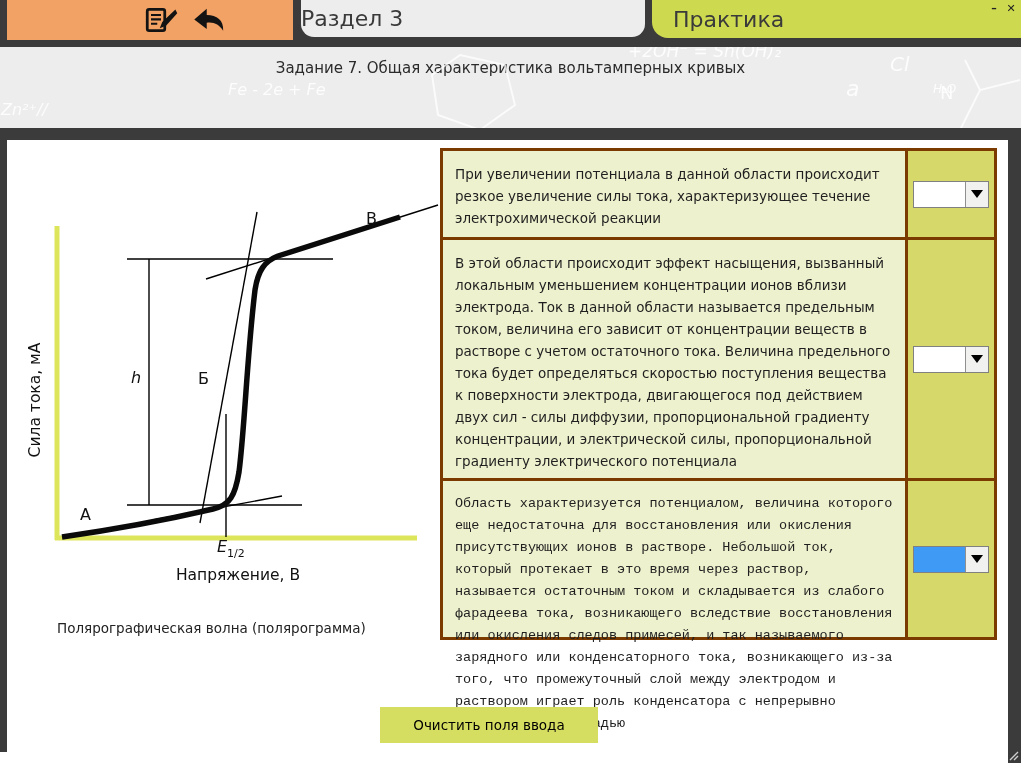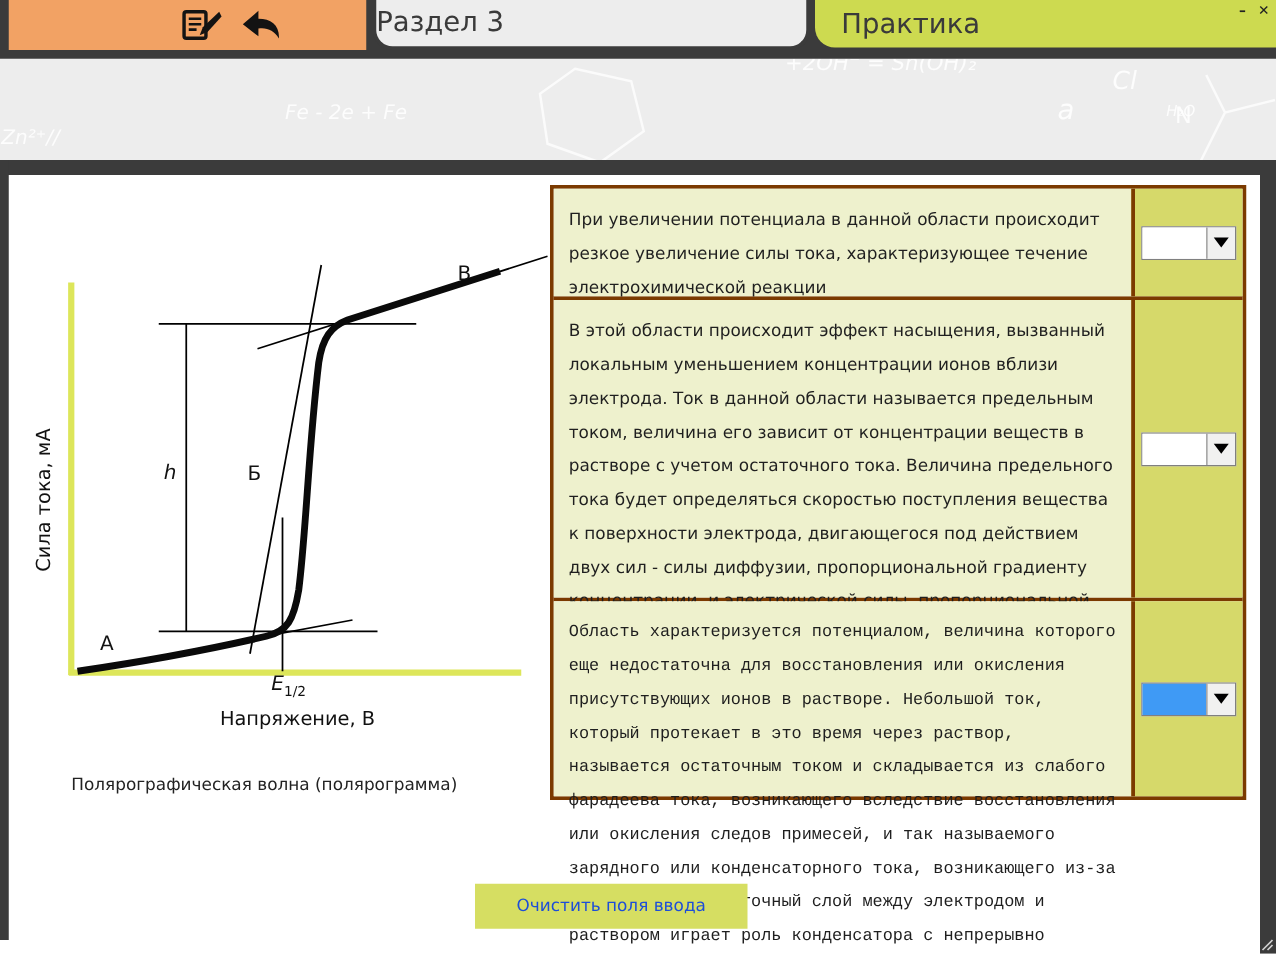--- a/index.html
+++ b/index.html
@@ -43,38 +43,38 @@
   
   .figure-svg { position:absolute; left:10px; top:148px; z-index:2; }
   .figure-caption { position:absolute; left:57px; top:620px; font-size:13.5px; color:#222; z-index:2; }
 
   
   .qtable { position:absolute; left:440px; top:148px; width:557px; border:3px solid #7b3a00;
             border-collapse:collapse; z-index:2; }
   .qtable .trow { display:flex; border-bottom:3px solid #7b3a00; }
   .qtable .trow:last-child { border-bottom:none; }
   .qtext { width:462px; background:#eef1cd; padding:12px 12px 8px 12px;
-           font-size:13.5px; line-height:27px; color:#1f1f1f; }
+           font-size:13.5px; line-height:22px; color:#1f1f1f; }
   .qdd { width:89px; background:#d6d96a; border-left:3px solid #7b3a00;
          display:flex; align-items:center; justify-content:center; }
   .row-1 .qtext, .row-1 .qdd { height:86px; }
   .row-2 .qtext, .row-2 .qdd { height:238px; }
   .row-3 .qtext, .row-3 .qdd { height:156px;font-family:Liberation Mono, monospace; }
 
   .dd { width:76px; height:27px; border:1px solid #808080; background:#fff; display:flex; cursor:pointer; }
   .dd-field { flex:1; background:#fff; }
   .dd-field.selected { background:#3f9af5; }
   .dd-btn { width:23px; background:#f1f1f0; border-left:1px solid #909090;
             display:flex; align-items:center; justify-content:center; }
   .dd-arrow { width:0; height:0; border-left:6px solid transparent; border-right:6px solid transparent;
               border-top:8px solid #000; }
 
   
   .clear-btn { position:absolute; left:380px; top:707px; width:218px; height:36px; background:#d6de62;
-               border:none; font-family:"DejaVu Sans", sans-serif; font-size:13.5px; color:#1d4ed8;
+               border:none; font-family:"DejaVu Sans", sans-serif; font-size:13.5px; color:#000000;
                cursor:pointer; z-index:2; }
 </style>
 </head>
 <body>
 
 <div id="app">
 
   <div id="doodle-layer">
       <span class="doodle it" style="left: 52px; top: 2px; font-size: 20px;">OH⁻</span>
       <span class="doodle it" style="left: 534px; top: 4px; font-size: 25px;">H₃CO</span>
@@ -111,20 +111,21 @@
     <div class="tab tab-praktika">
       <span>Практика</span>
     </div>
     <div class="win-controls">
       <div class="win-btn">–</div>
       <div class="win-btn">✕</div>
     </div>
   </div>
 
   <div class="header">
+    <div class="page-title">Задание 7. Общая характеристика вольтамперных кривых</div>
   </div>
 
   <div class="band-sep"></div>
   <div class="strip-left"></div>
   <div class="strip-right"></div>
   <svg class="resize-grip" width="10" height="10" style="z-index:6;">
     <path d="M1 9 L9 1 M5 9 L9 5" stroke="#cfcfcf" stroke-width="1.4"></path>
   </svg>
 
   <svg class="figure-svg" width="440" height="450" viewBox="0 0 440 450">

